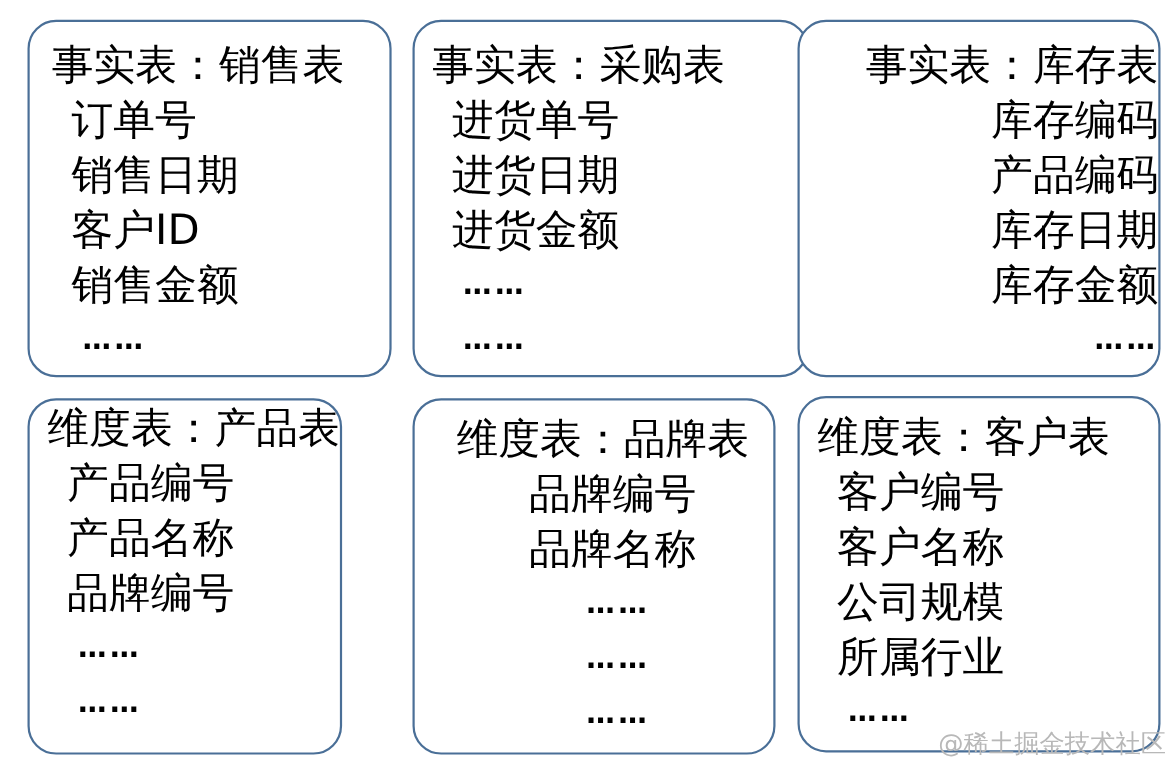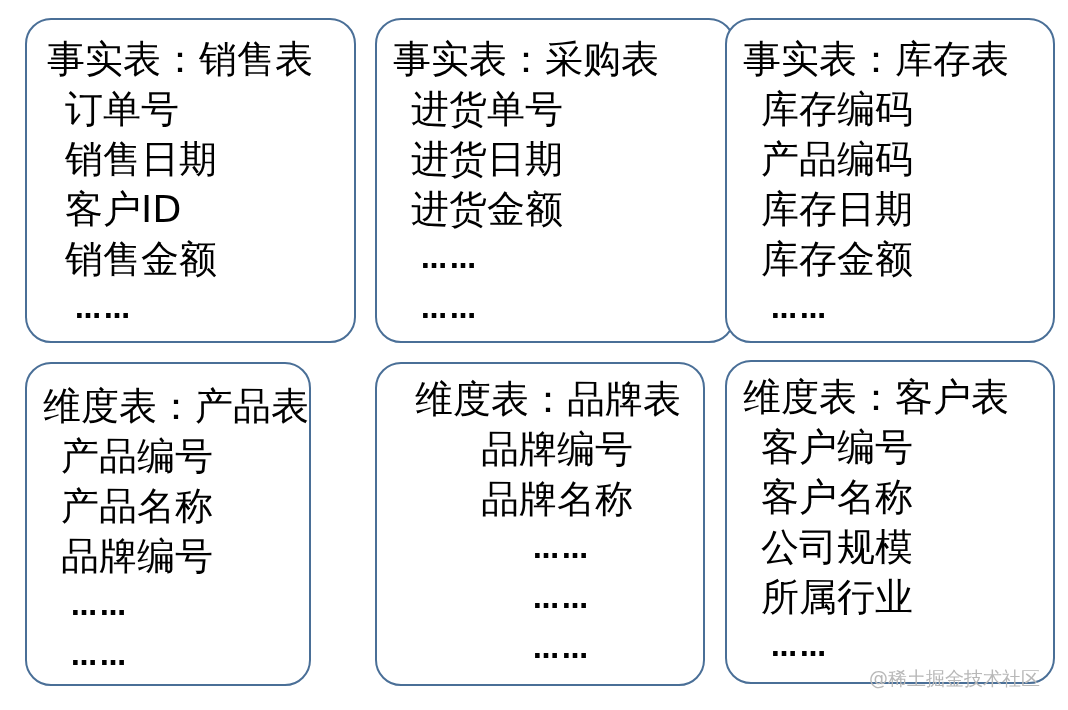--- a/index.html
+++ b/index.html
@@ -9,21 +9,21 @@
   }
   .box {
     position: absolute; box-sizing: border-box;
     border: 2.5px solid #4a6f97; border-radius: 26px; background: #fff;
     padding: 14px 0 0 16px;
   }
   .title { font-size: 38px; line-height: 50px; white-space: nowrap; letter-spacing: 0px; }
   .field { font-size: 38px; line-height: 50px; white-space: nowrap; padding-left: 18px; }
   .ellipsis { font-size: 26px; line-height: 50px; padding-left: 28px; letter-spacing: 3px; font-weight: bold; }
   .watermark {
-    position: absolute; right: 28px; bottom: 18px; font-size: 19px; color: #b8b8b8;
+    position: absolute; right: 8px; bottom: 18px; font-size: 23px; color: #b8b8b8;
     white-space: nowrap;
   }
 </style>
 </head>
 <body>
 
 <div class="box" style="left:25px;top:18px;width:331px;height:325px;padding-left:20px;">
   <div class="title">事实表：销售表</div>
   <div class="field">订单号</div>
   <div class="field">销售日期</div>
@@ -34,30 +34,30 @@
 
 <div class="box" style="left:375px;top:18px;width:360px;height:325px;">
   <div class="title">事实表：采购表</div>
   <div class="field">进货单号</div>
   <div class="field">进货日期</div>
   <div class="field">进货金额</div>
   <div class="ellipsis">……</div>
   <div class="ellipsis">……</div>
 </div>
 
-<div class="box" style="left:725px;top:18px;width:330px;height:325px;">
+<div class="box" style="left:725px;top:18px;width:330px;height:325px;text-align:right;">
   <div class="title">事实表：库存表</div>
   <div class="field">库存编码</div>
   <div class="field">产品编码</div>
   <div class="field">库存日期</div>
   <div class="field">库存金额</div>
   <div class="ellipsis">……</div>
 </div>
 
-<div class="box" style="left:25px;top:362px;width:286px;height:324px;padding-top:17px;">
+<div class="box" style="left:25px;top:362px;width:286px;height:324px;padding-top:0;">
   <div class="title">维度表：产品表</div>
   <div class="field">产品编号</div>
   <div class="field">产品名称</div>
   <div class="field">品牌编号</div>
   <div class="ellipsis">……</div>
   <div class="ellipsis">……</div>
 </div>
 
 <div class="box" style="left:375px;top:362px;width:330px;height:324px;padding-top:10px;text-align:center;">
   <div class="title">维度表：品牌表</div>

